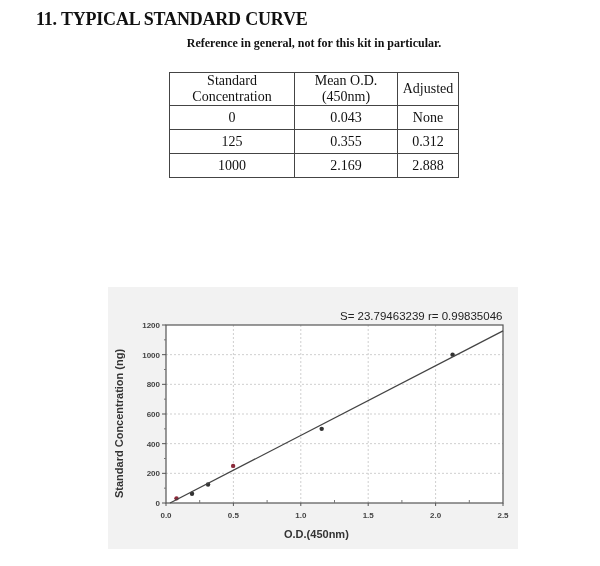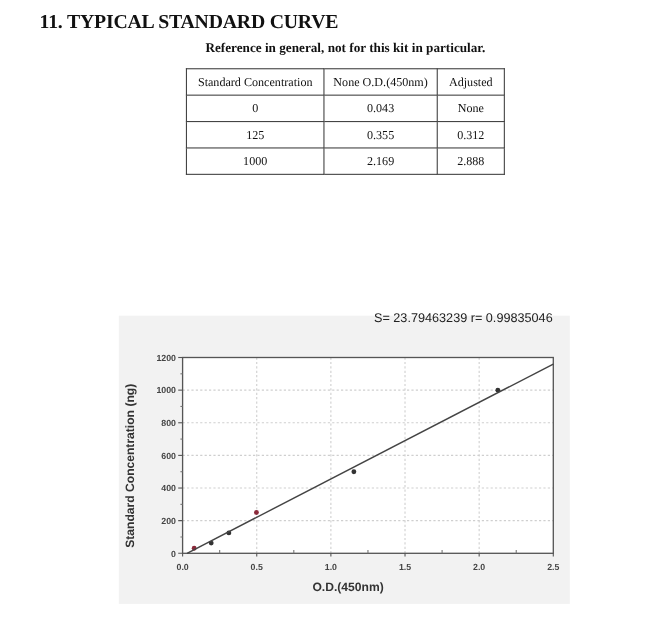--- a/index.html
+++ b/index.html
@@ -1,39 +1,39 @@
 <!DOCTYPE html>
 <html><head>
 <meta charset="utf-8">
 <style>
   html,body{margin:0;padding:0;background:#fff;}
   body{width:600px;height:566px;position:relative;overflow:hidden;font-family:"Liberation Serif","DejaVu Serif",serif;color:#111;}
   .title{position:absolute;left:18px;top:9px;font-size:18px;font-weight:bold;letter-spacing:-0.2px;margin-left:18px;}
   .subtitle{position:absolute;left:0;width:600px;top:36px;text-align:center;font-size:12px;font-weight:bold;padding-left:28px;box-sizing:border-box;}
-  table.std{position:absolute;left:169px;top:62px;border-collapse:collapse;font-size:11px;font-family:Liberation Serif, serif;}
+  table.std{position:absolute;left:169px;top:72px;border-collapse:collapse;font-size:14px;font-family:Liberation Serif, serif;}
   table.std td, table.std th{border:1px solid #444;height:23px;text-align:center;font-weight:normal;padding:0 4px;}
   table.std th{height:23px;}
   .c1{width:116px;} .c2{width:94px;} .c3{width:52px;}
   .panel{position:absolute;left:108px;top:287px;width:410px;height:262px;background:#f2f2f2;}
-  .stat{position:absolute;left:340px;top:284px;font-family:"Liberation Sans","DejaVu Sans",sans-serif;font-size:11.5px;color:#222;}
+  .stat{position:absolute;left:340px;top:310px;font-family:"Liberation Sans","DejaVu Sans",sans-serif;font-size:11.5px;color:#222;}
   svg.plot{position:absolute;left:0;top:0;}
   .ylab{position:absolute;left:113px;top:498px;transform-origin:0 0;transform:rotate(-90deg);font-family:"Liberation Sans","DejaVu Sans",sans-serif;font-weight:bold;font-size:11px;color:#333;white-space:nowrap;}
   .xlab{position:absolute;left:284px;top:528px;font-family:"Liberation Sans","DejaVu Sans",sans-serif;font-weight:bold;font-size:11px;color:#333;}
 </style>
 </head>
 <body>
 
 <div class="title">11. TYPICAL STANDARD CURVE</div>
 <div class="subtitle">Reference in general, not for this kit in particular.</div>
 
 <table class="std">
   <tbody>
       <tr>
     <th class="c1">Standard Concentration</th>
-    <th class="c2">None O.D.(450nm)</th>
+    <th class="c2">Mean O.D.(450nm)</th>
     <th class="c3">Adjusted</th>
   </tr>
   <tr>
         <td>0</td>
         <td>0.043</td>
         <td>None</td>
       </tr>
   <tr>
         <td>125</td>
         <td>0.355</td>

